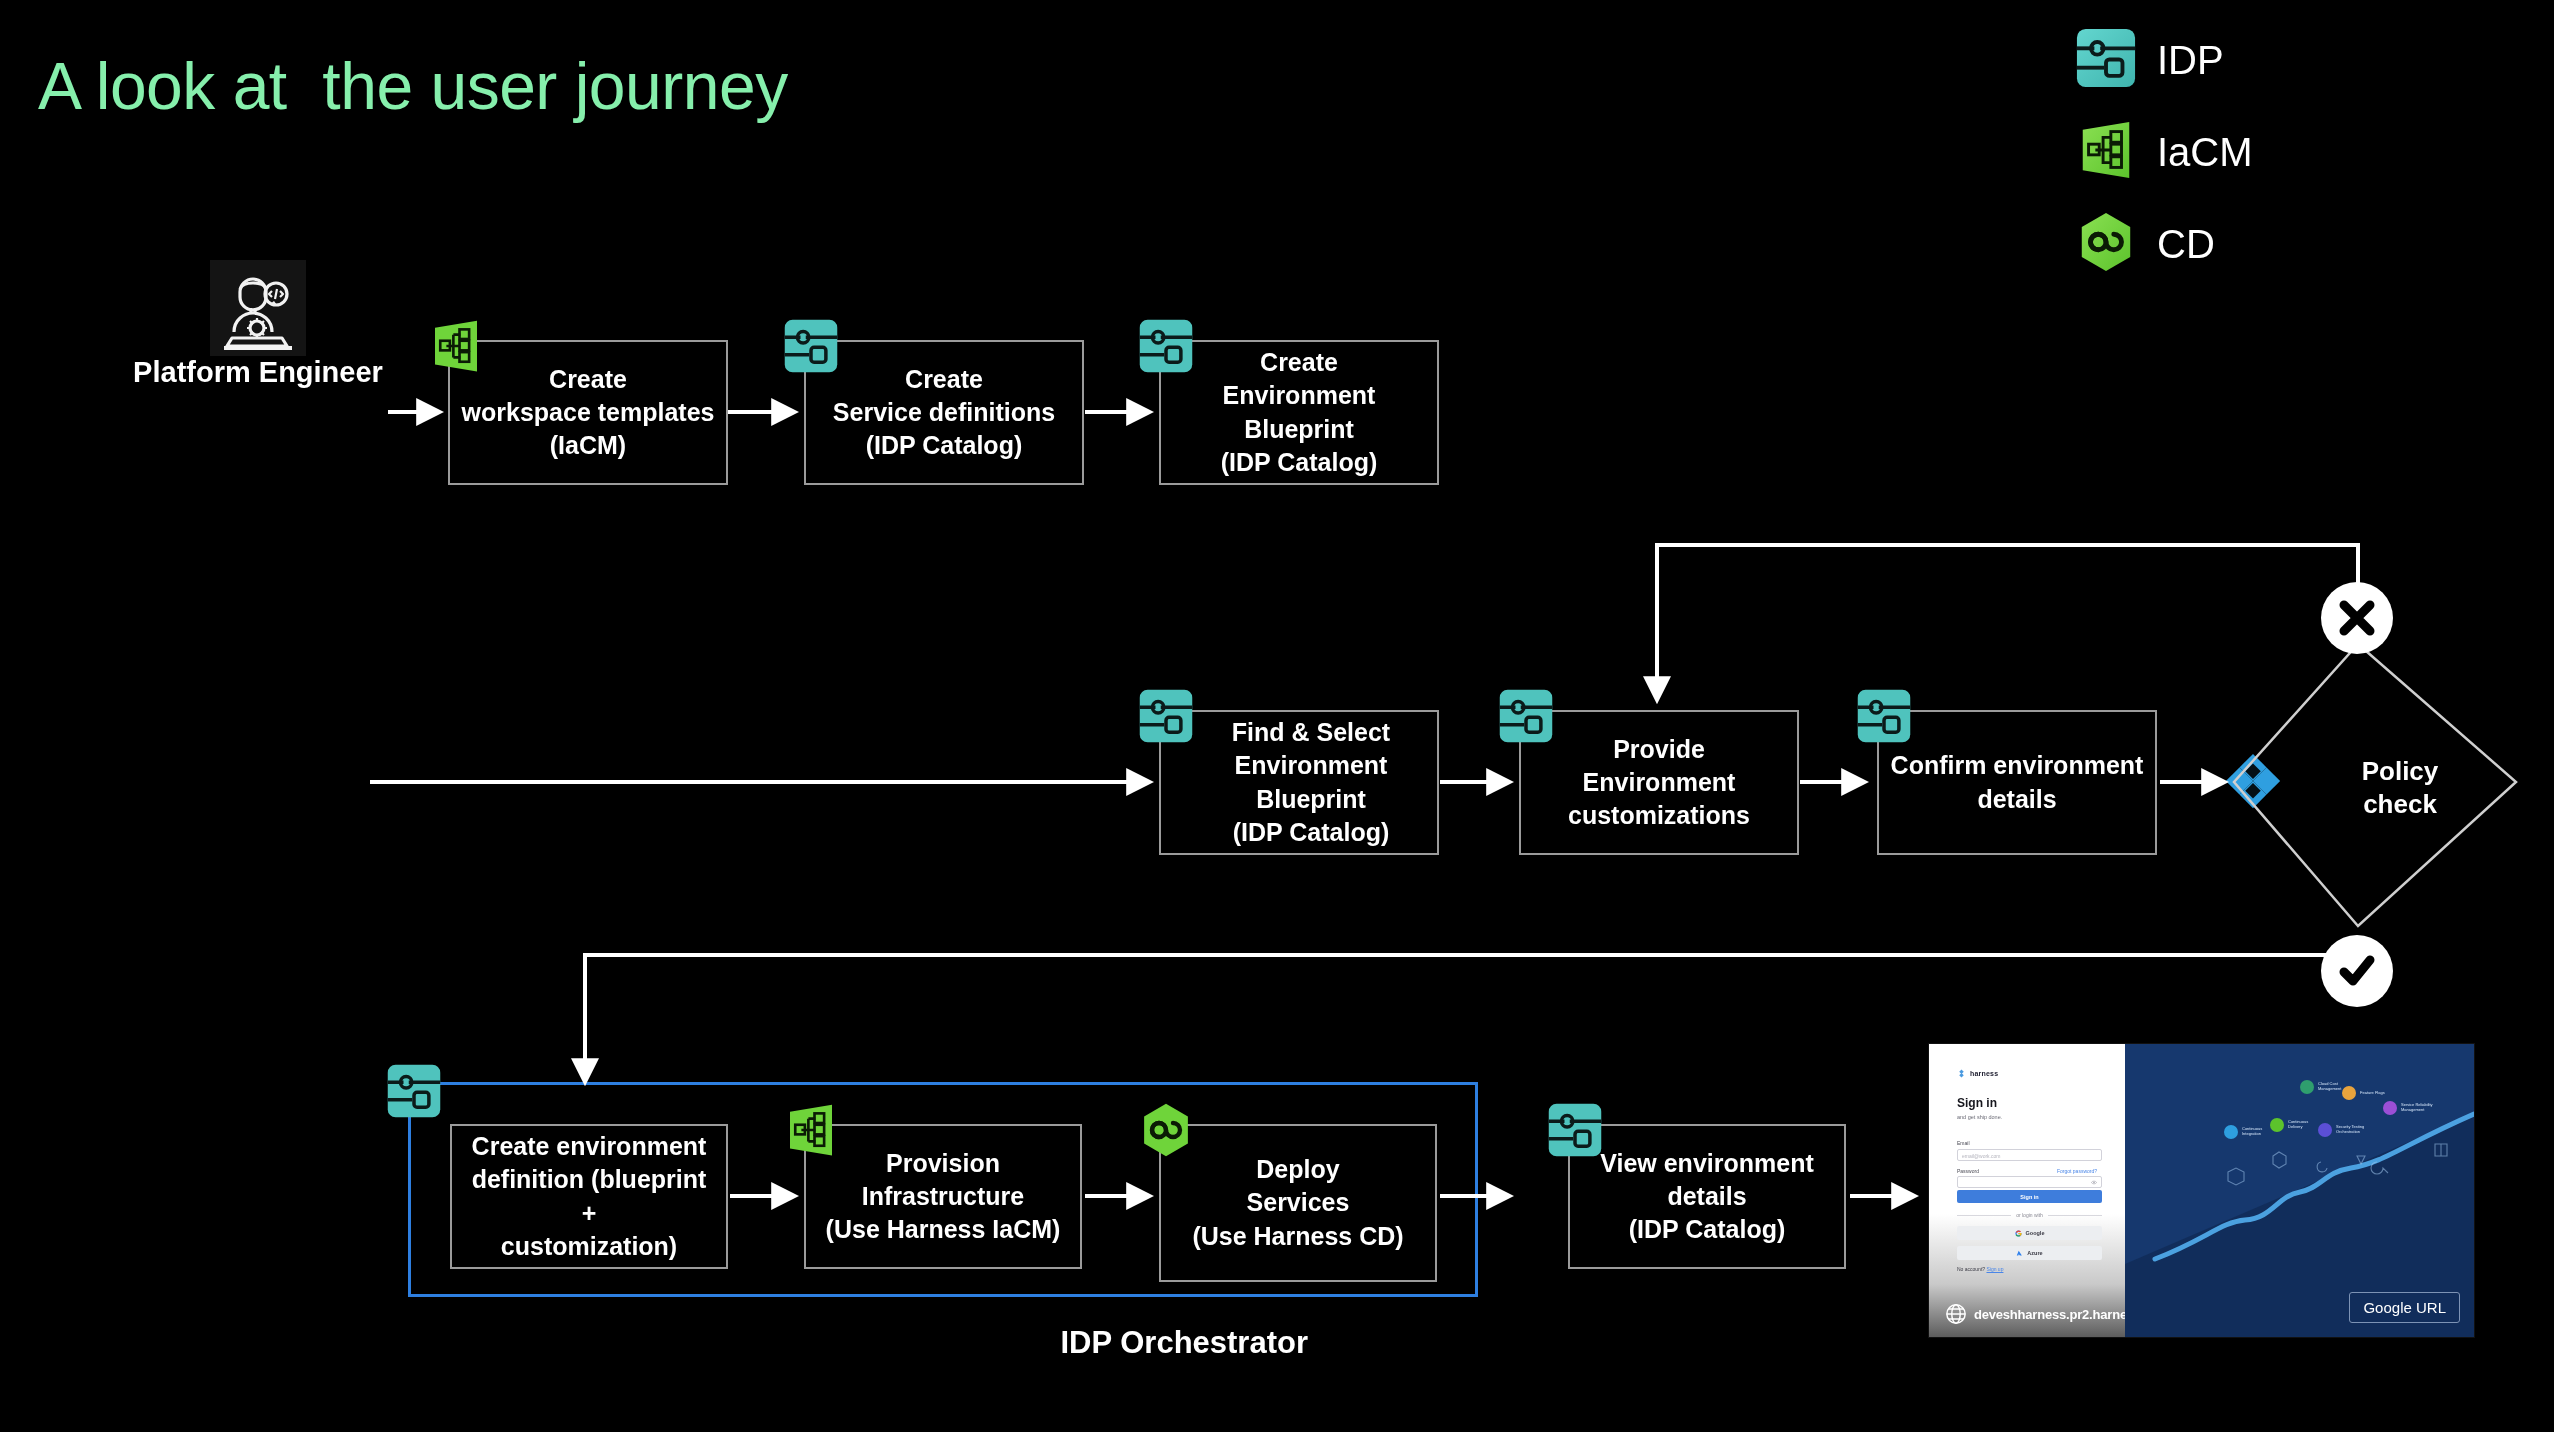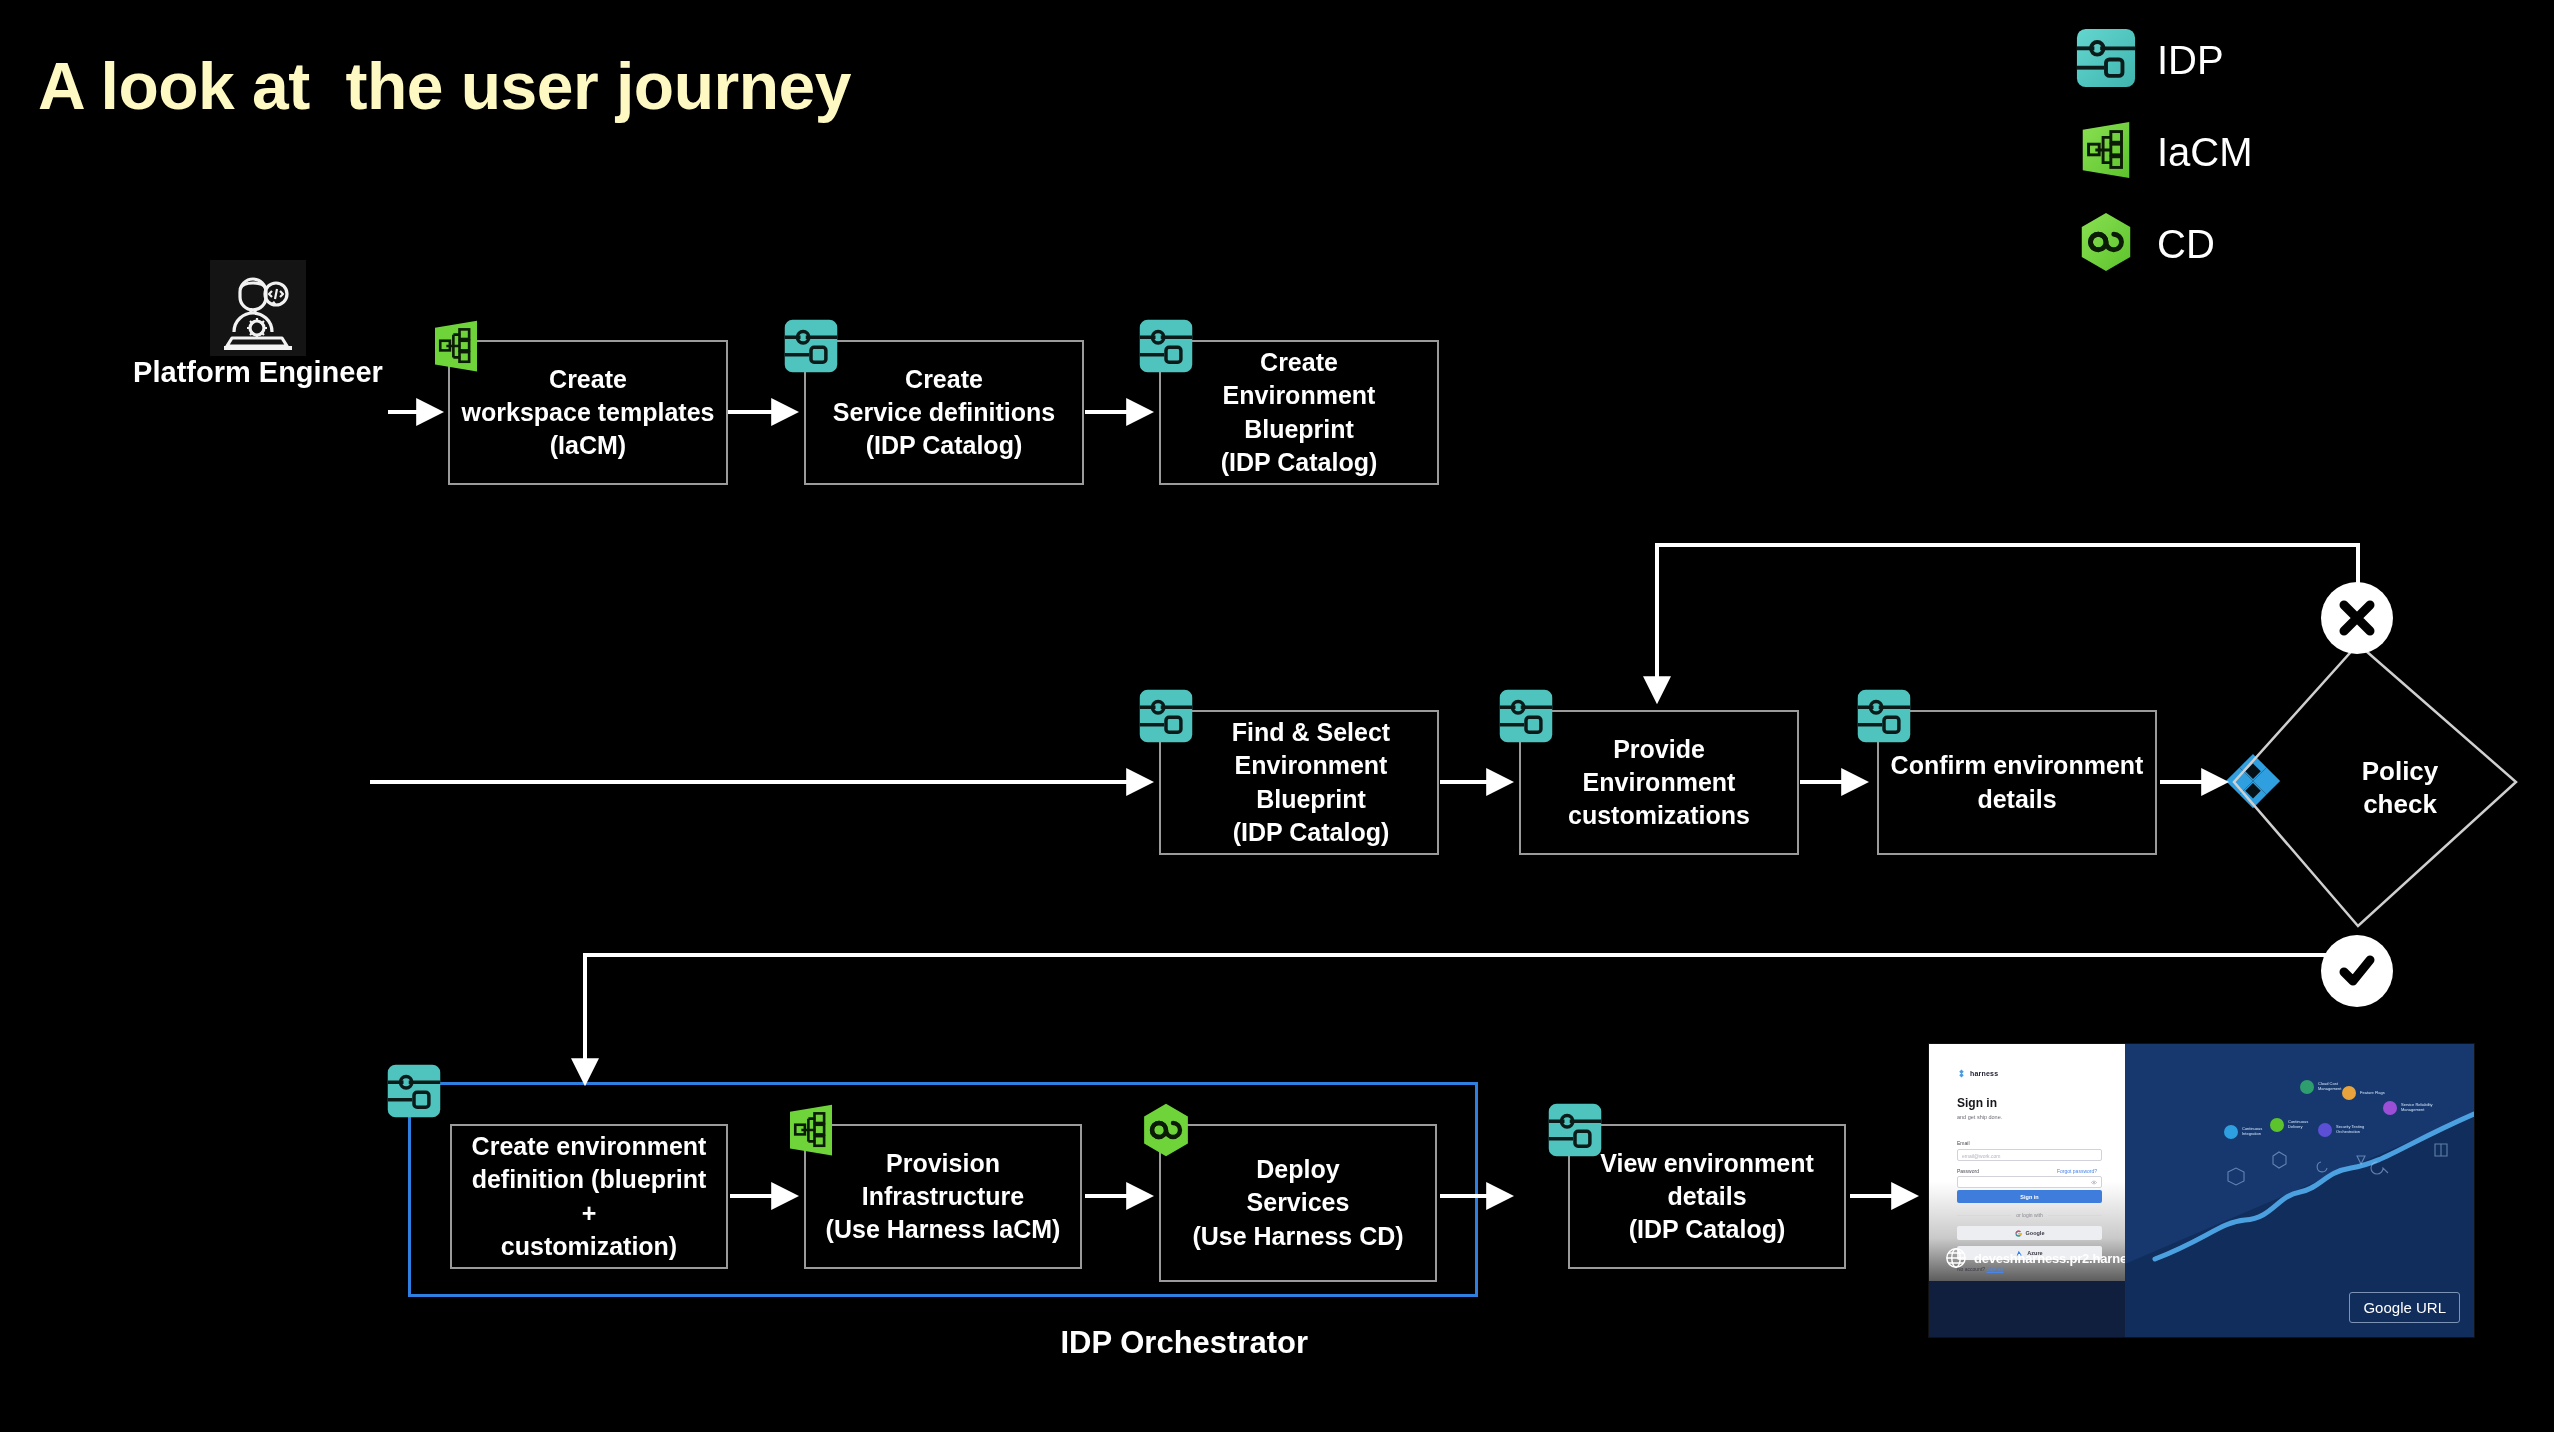--- a/index.html
+++ b/index.html
@@ -22,23 +22,23 @@
     width: 2554px;
     height: 1432px;
     background: #000000;
   }
   
   .slide-title {
     position: absolute;
     left: 38px;
     top: 48px;
     font-size: 66px;
-    font-weight: 700;
+    font-weight: 400;
     letter-spacing: -0.5px;
-    color: #fef9c3;
+    color: #86efac;
     white-space: pre;
   }
   
   .legend {
     position: absolute;
     left: 2075px;
     top: 14px;
     width: 340px;
   }
   .legend-row {
@@ -152,21 +152,21 @@
     width: 545px;
     height: 293px;
     background: #0f1f3d;
     overflow: hidden;
     border: 1px solid #111;
   }
   .thumb-left {
     position: absolute;
     left: 0; top: 0;
     width: 196px;
-    height: 237px;
+    height: 293px;
     background: linear-gradient(180deg,#ffffff 0%,#ffffff 58%,#c9c9c9 82%,#5d5d5d 100%);
   }
   .thumb-right {
     position: absolute;
     left: 196px; top: 0;
     width: 349px; height: 293px;
     background: linear-gradient(160deg,#1b3f79 0%,#16305e 45%,#102murky 100%);
     background-color: #16325f;
   }
   .hl-logo { position:absolute; left:28px; top:25px; display:flex; align-items:center; gap:4px; }

